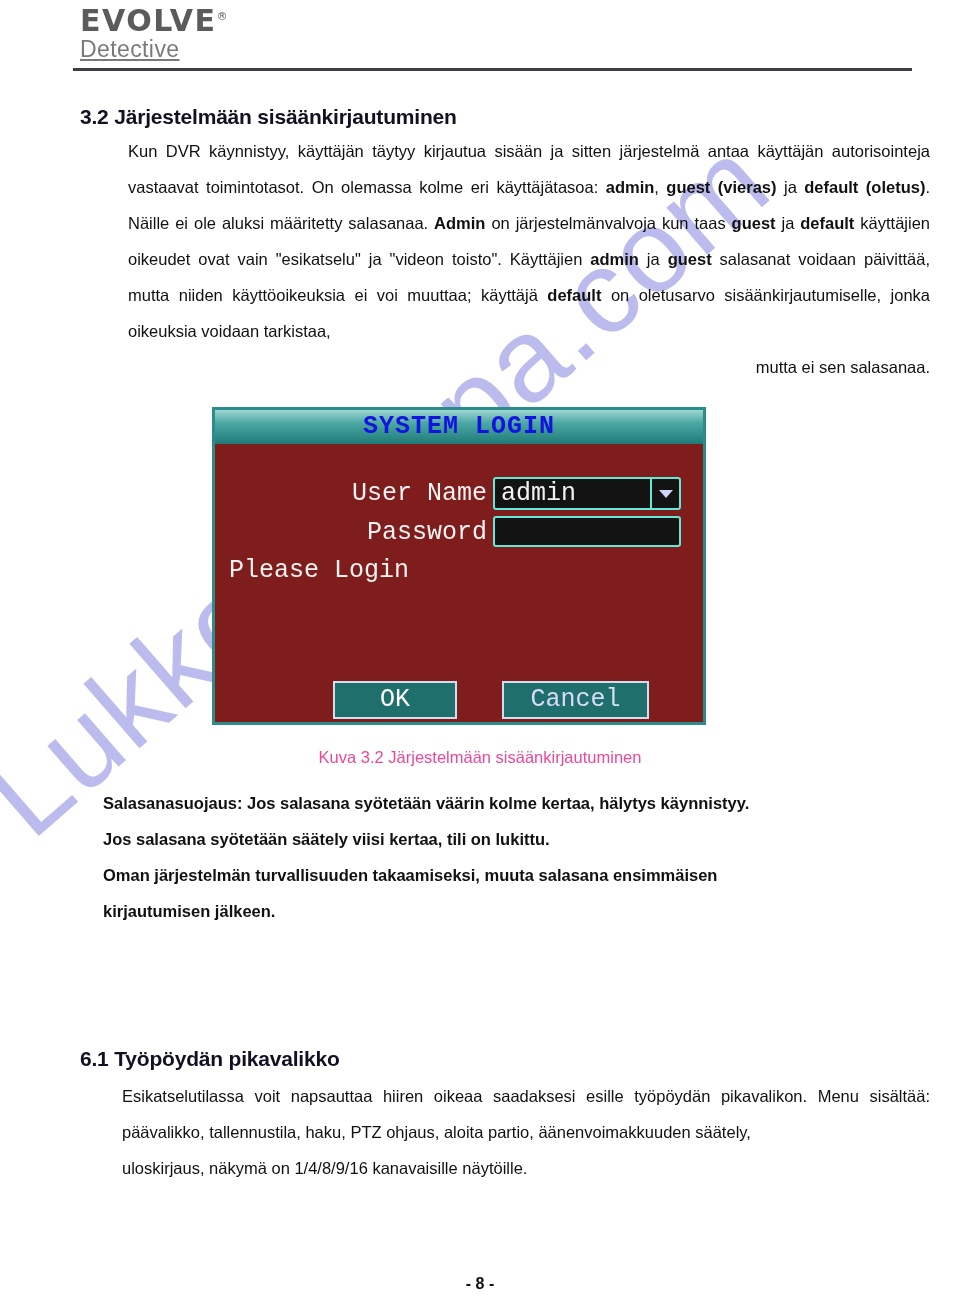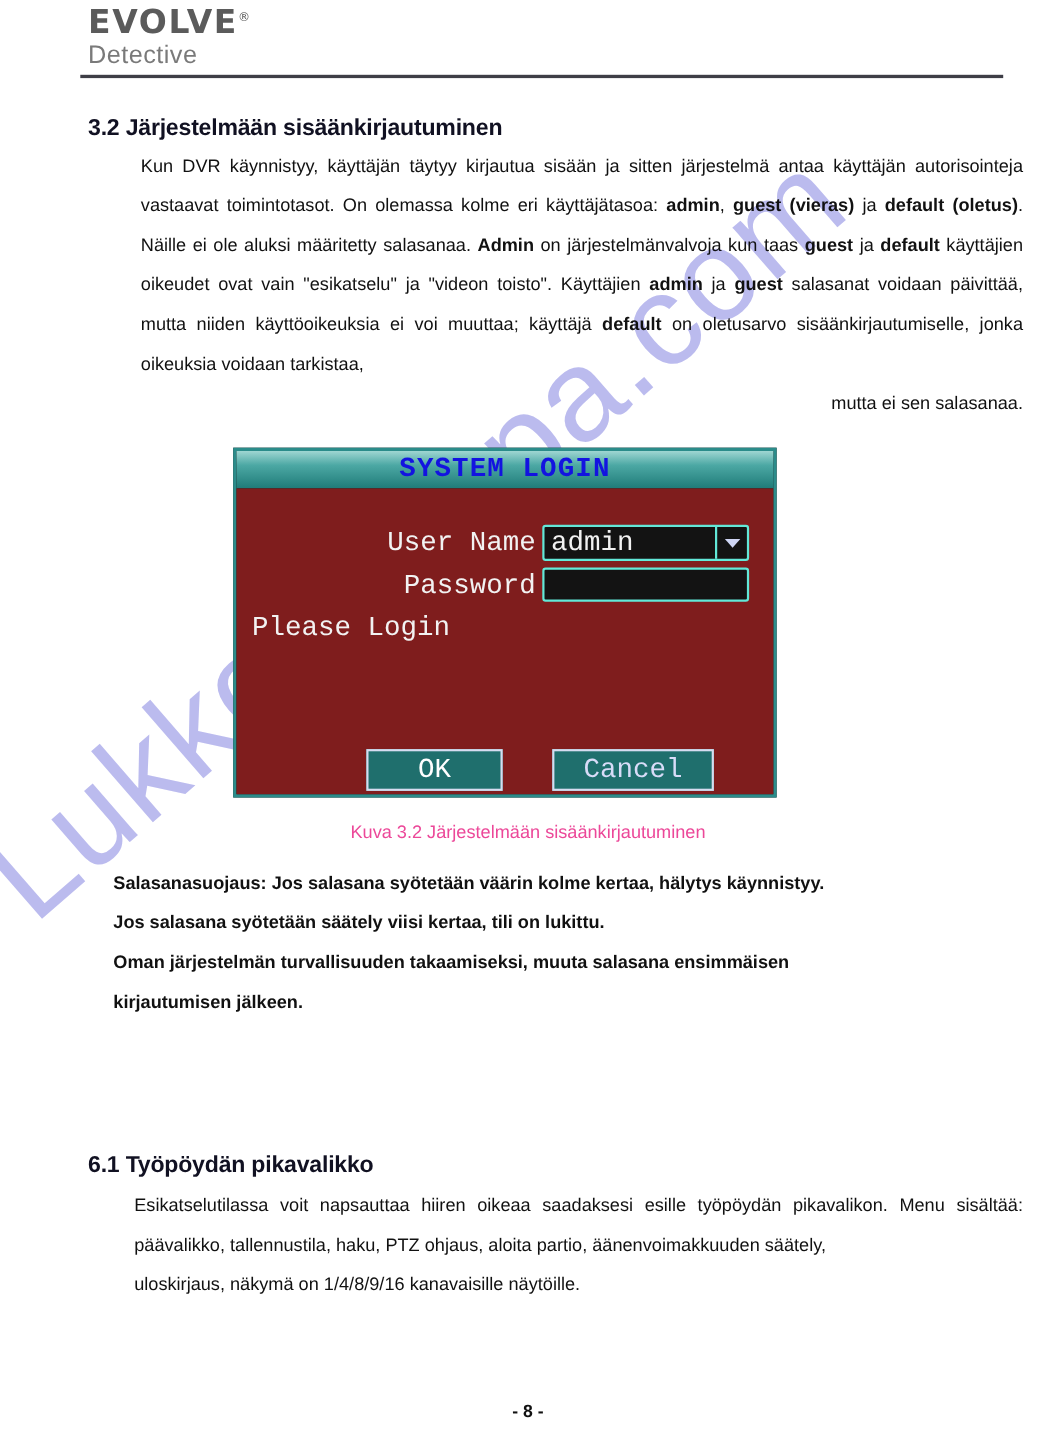--- a/index.html
+++ b/index.html
@@ -69,20 +69,21 @@
     font-weight: 400;
   }
   .logo-detective {
     font-family: "Liberation Sans", sans-serif;
     font-size: 23px;
     font-weight: 400;
     color: #7a7a7a;
     letter-spacing: 0.4px;
     line-height: 1.05;
     margin-top: 1px;
+    text-decoration: underline;
   }
   #header-rule {
     position: absolute;
     left: 73px;
     top: 68px;
     width: 839px;
     height: 3px;
     background: #3e3e46;
   }
 

